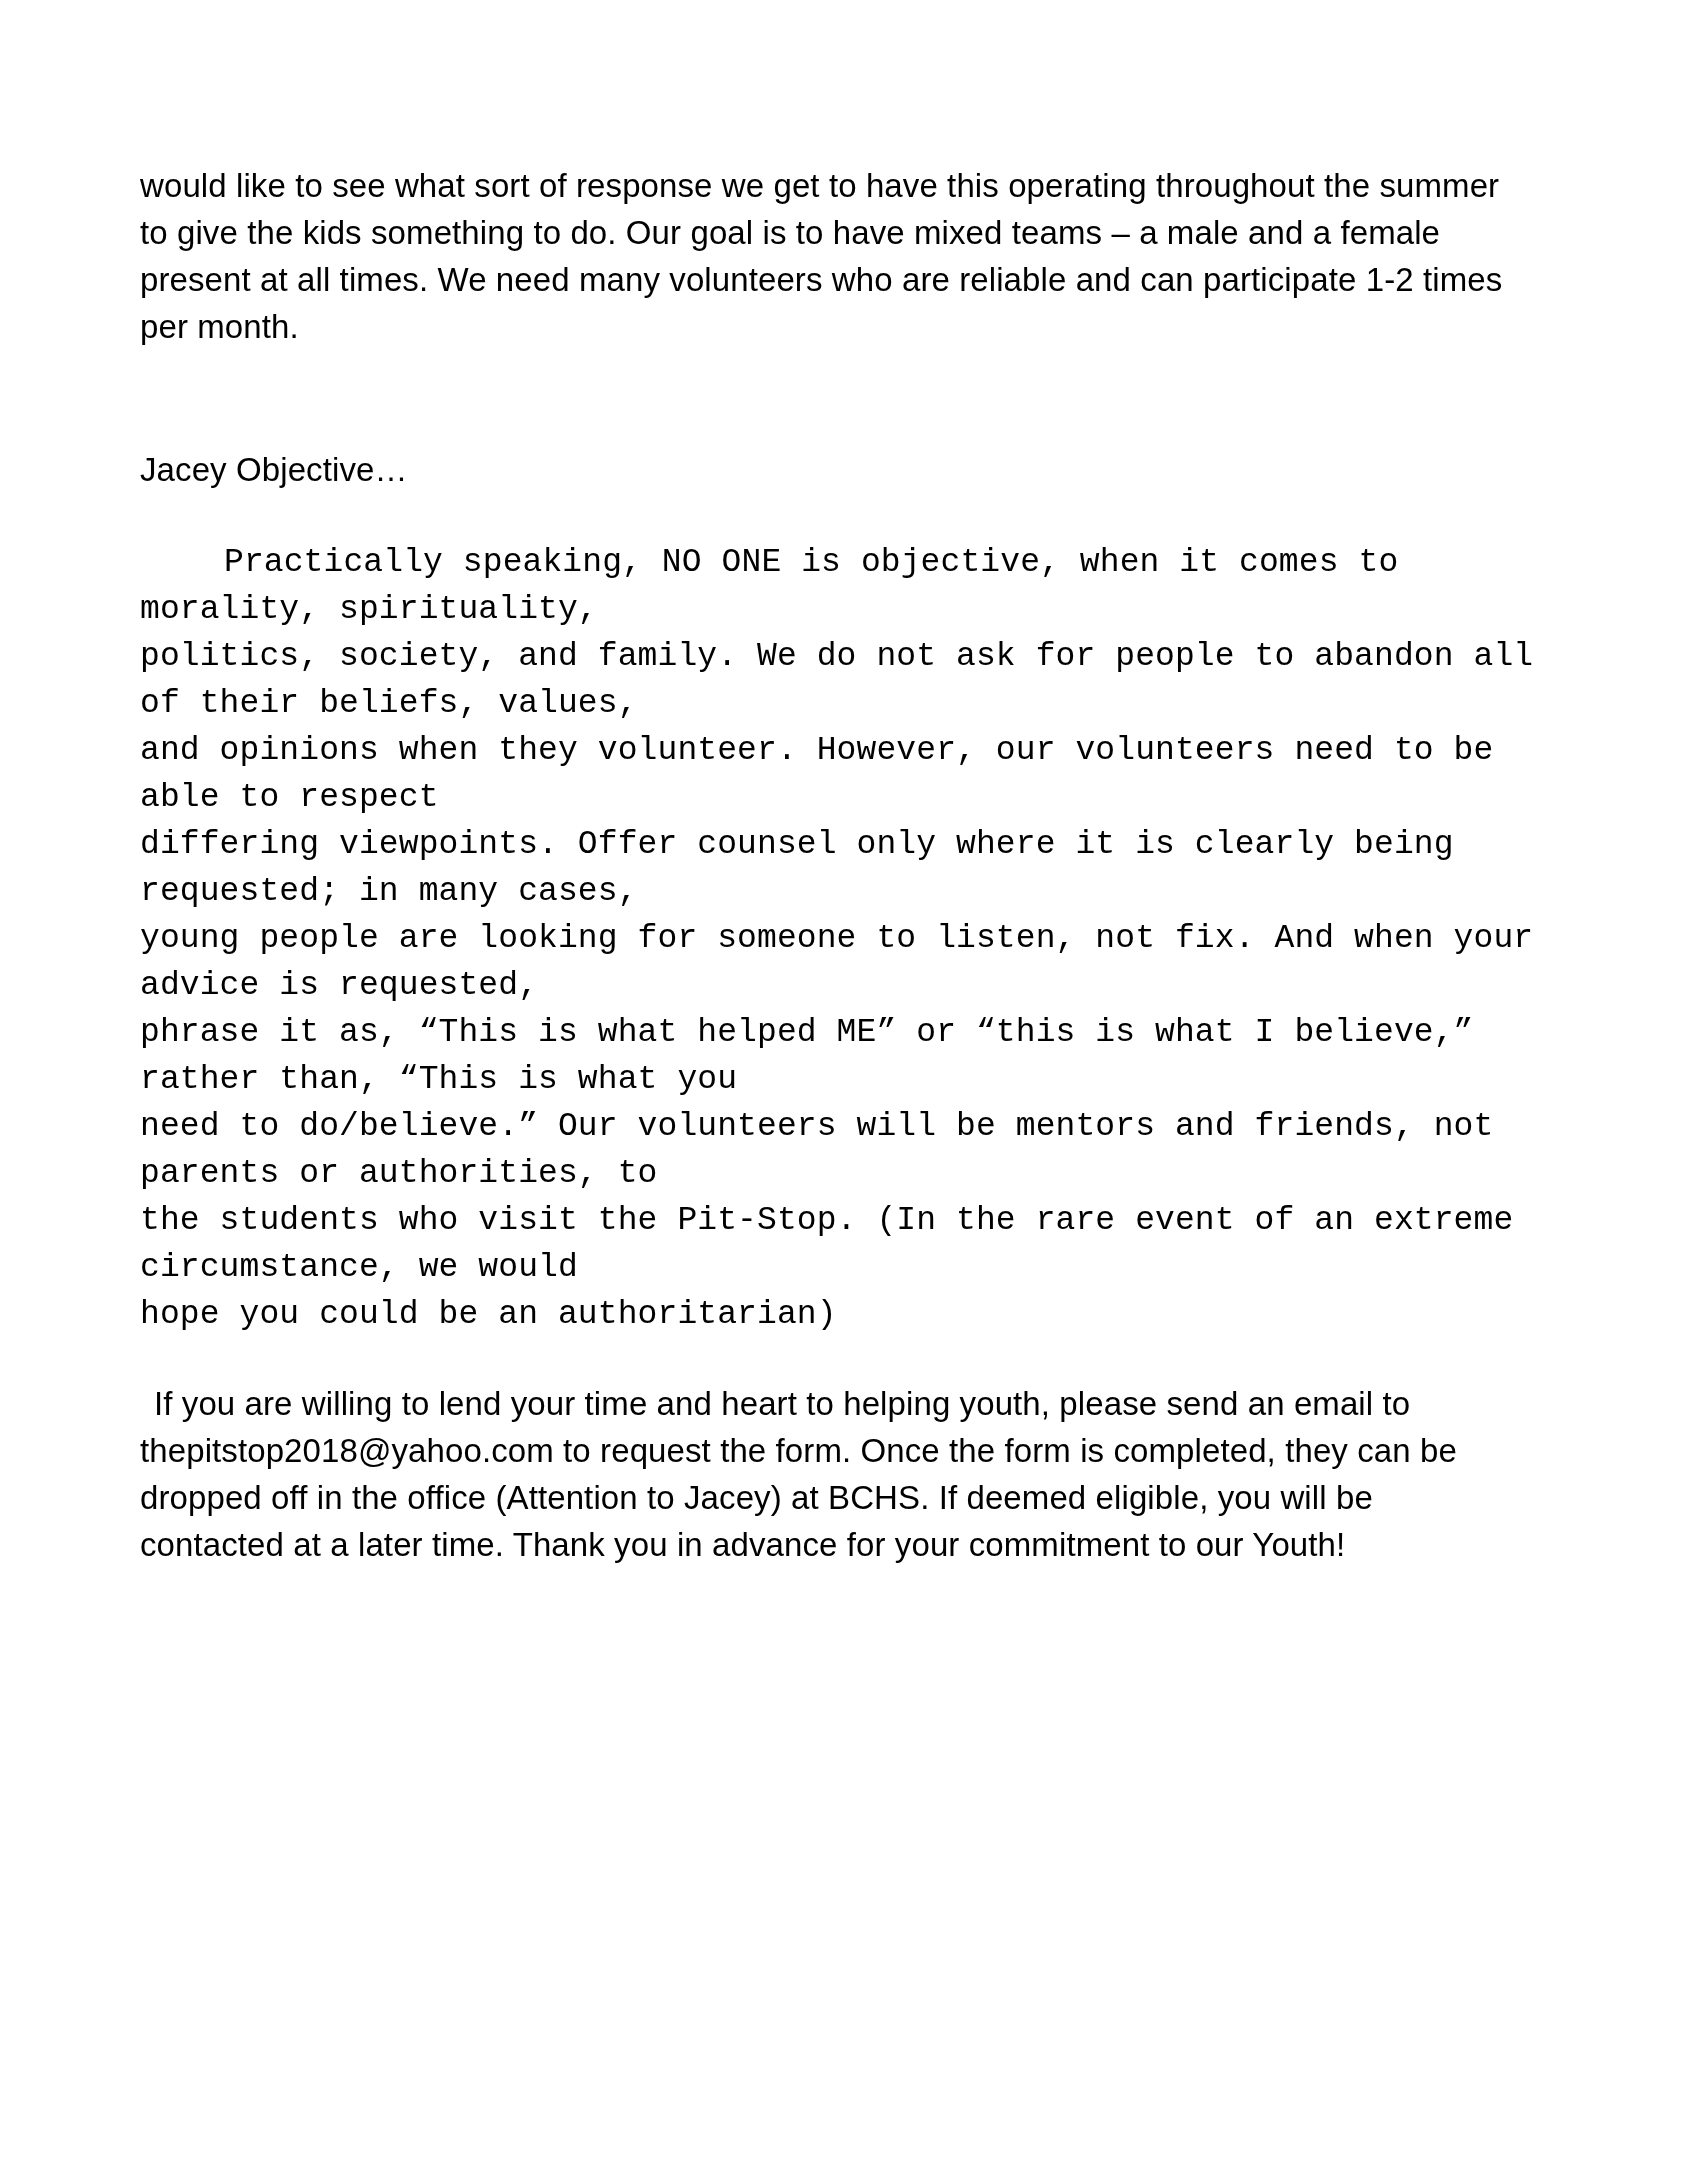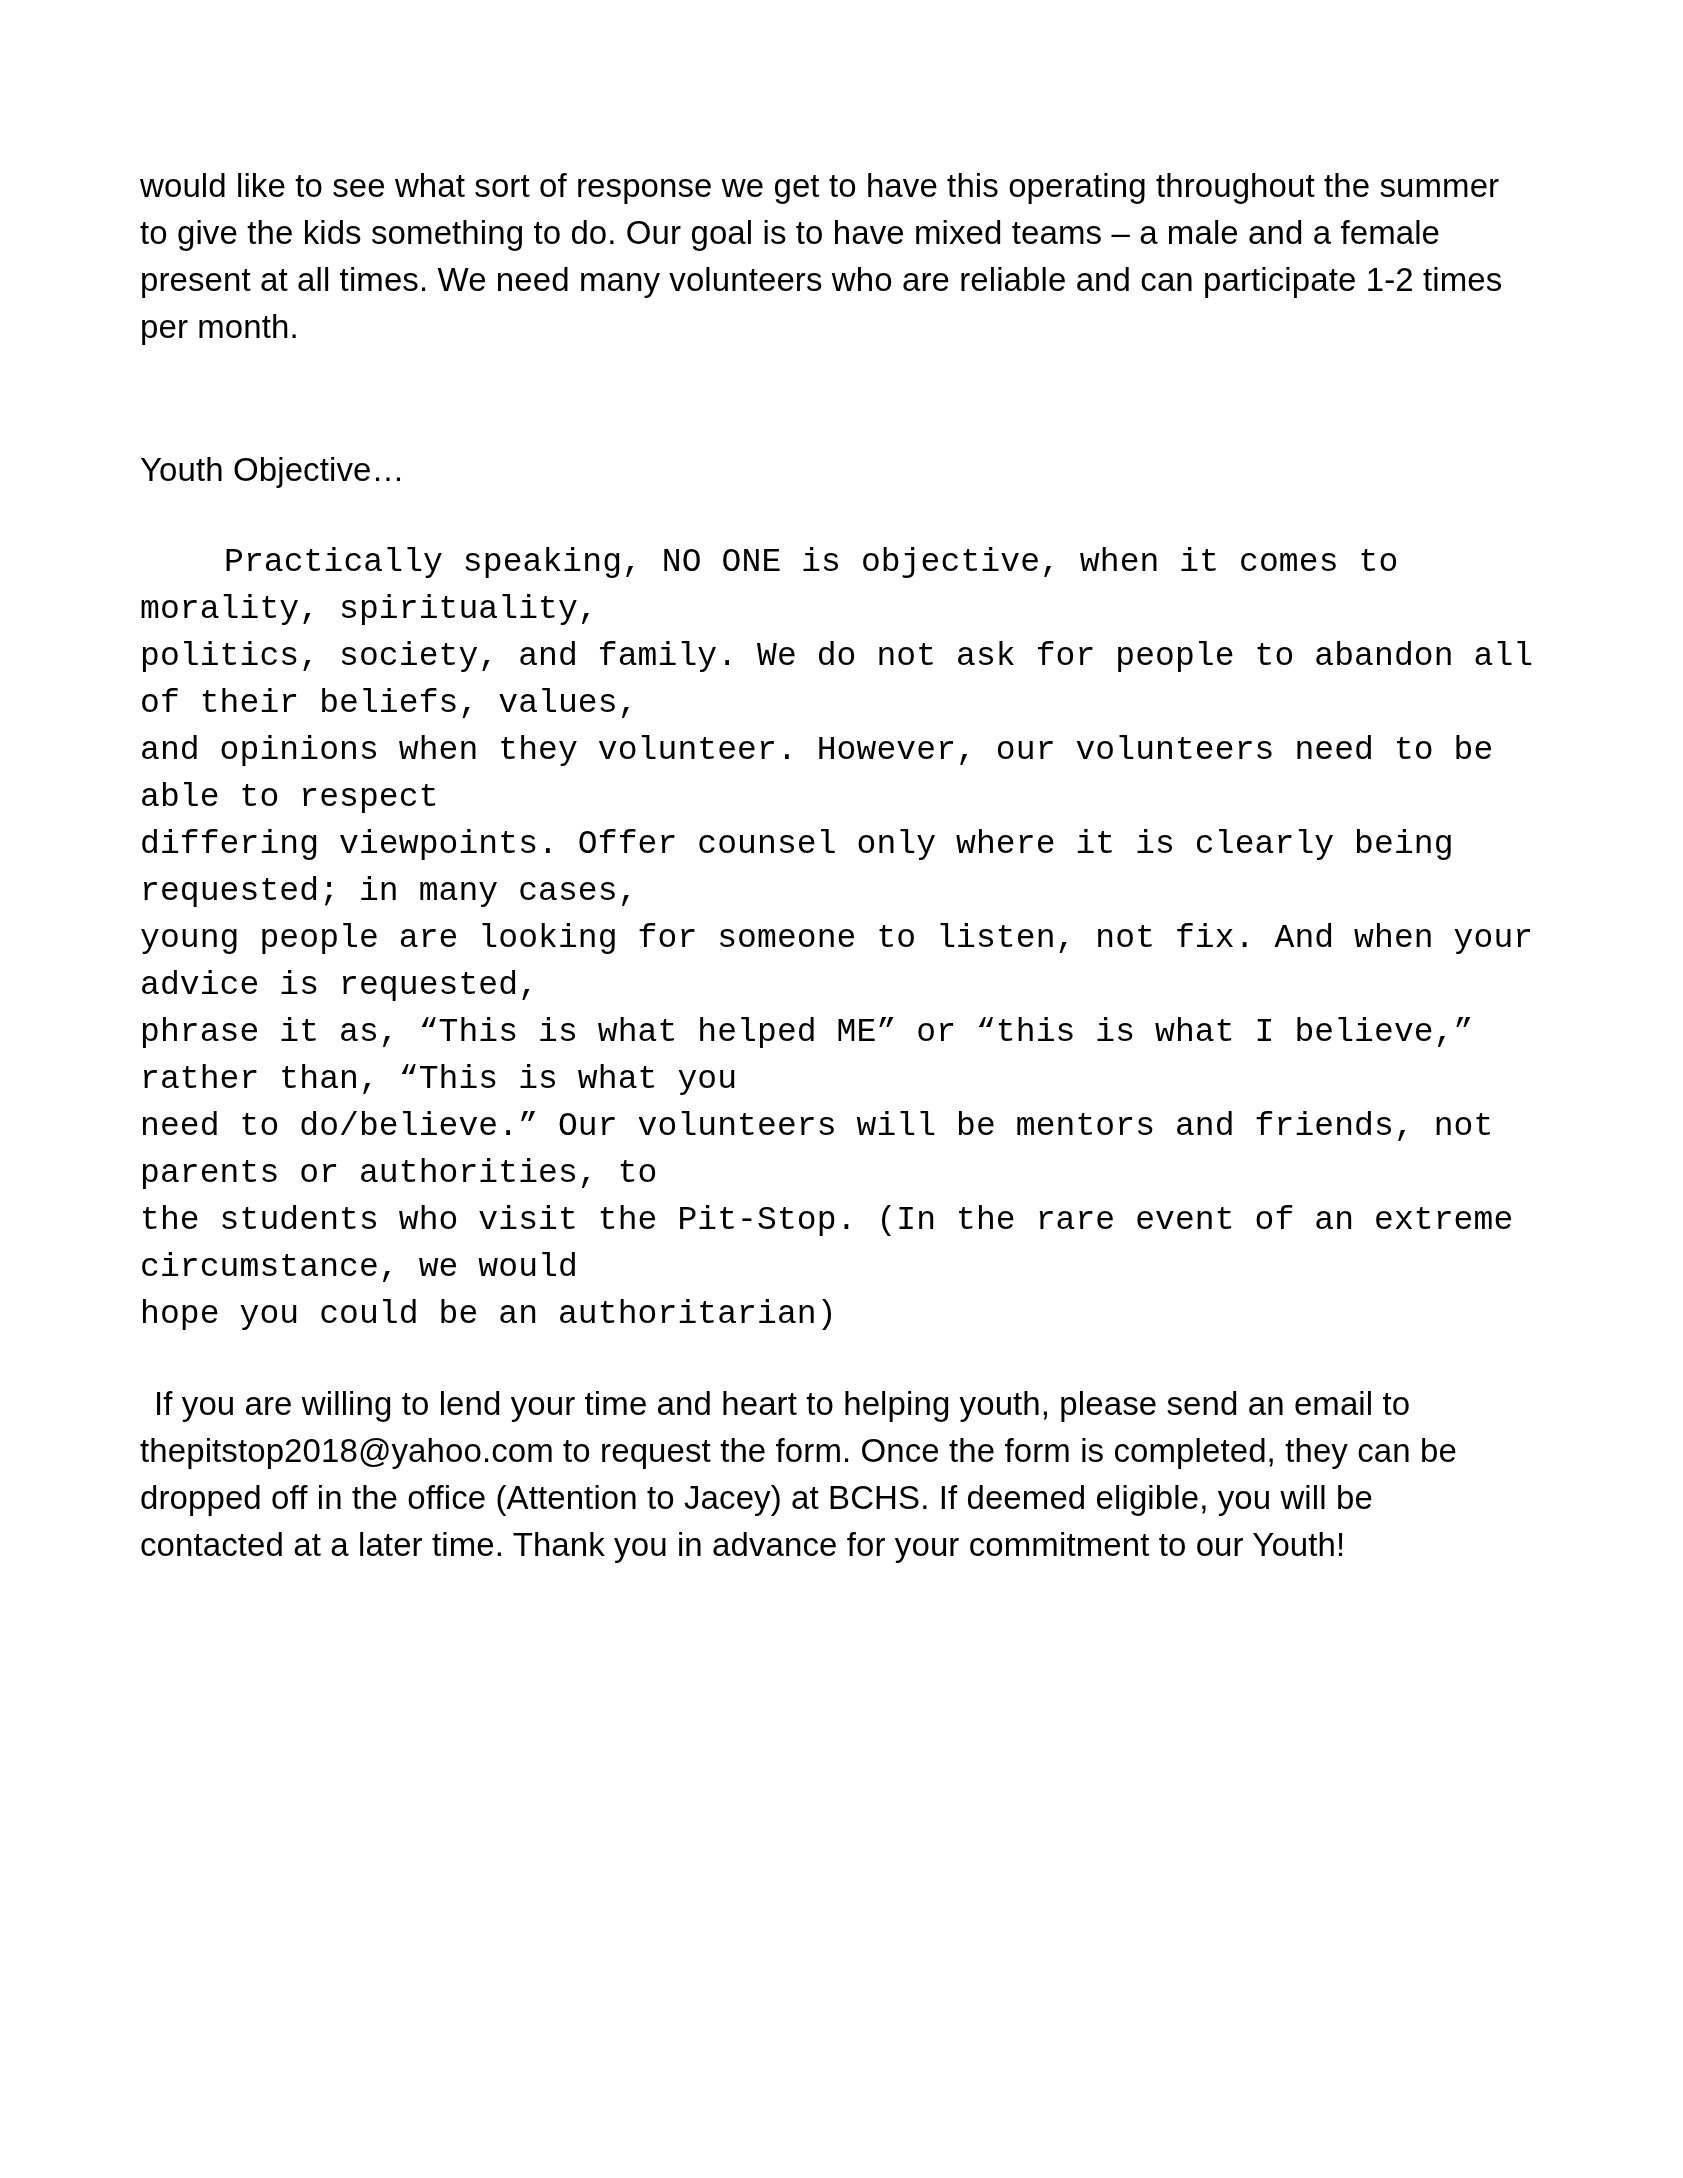--- a/index.html
+++ b/index.html
@@ -32,21 +32,21 @@
 </head>
 <body>
 
 <div class="page">
 
   <p class="para para-intro">would like to see what sort of response we get to have this operating throughout the summer
 to give the kids something to do. Our goal is to have mixed teams – a male and a female
 present at all times. We need many volunteers who are reliable and can participate 1-2 times
 per month.</p>
 
-  <h2 class="heading">Youth Objective…</h2>
+  <h2 class="heading">Jacey Objective…</h2>
 
   <p class="para para-objective">Practically speaking, NO ONE is objective, when it comes to morality, spirituality,
 politics, society, and family. We do not ask for people to abandon all of their beliefs, values,
 and opinions when they volunteer. However, our volunteers need to be able to respect
 differing viewpoints. Offer counsel only where it is clearly being requested; in many cases,
 young people are looking for someone to listen, not fix. And when your advice is requested,
 phrase it as, “This is what helped ME” or “this is what I believe,” rather than, “This is what you
 need to do/believe.” Our volunteers will be mentors and friends, not parents or authorities, to
 the students who visit the Pit-Stop. (In the rare event of an extreme circumstance, we would
 hope you could be an authoritarian)</p>

